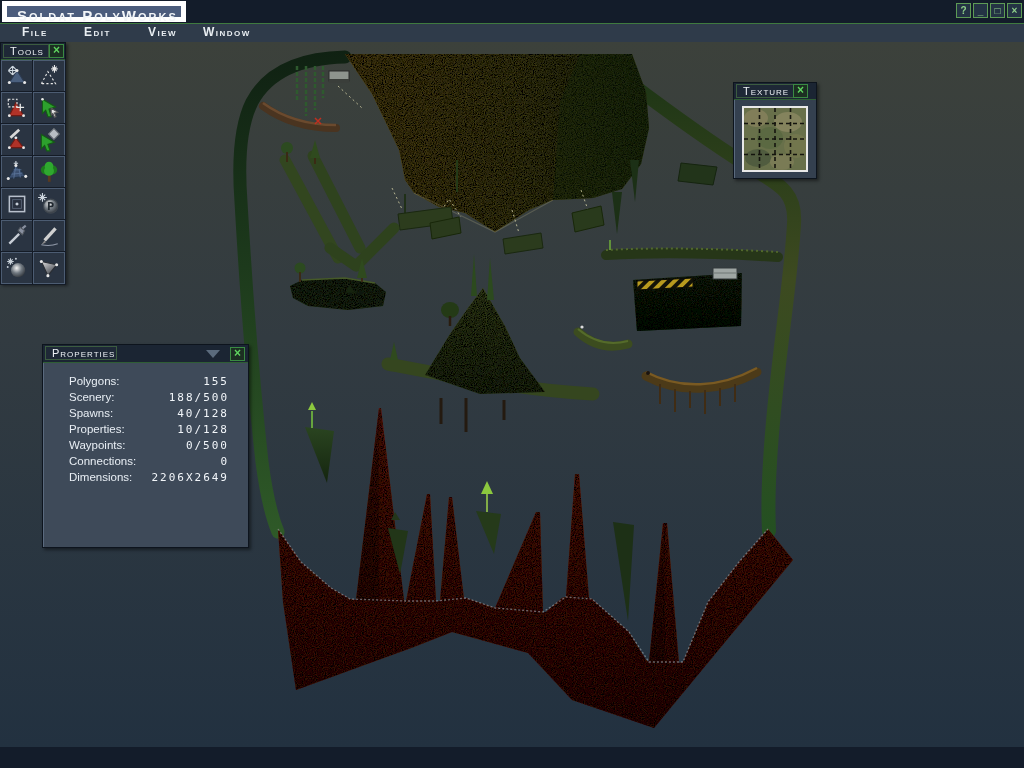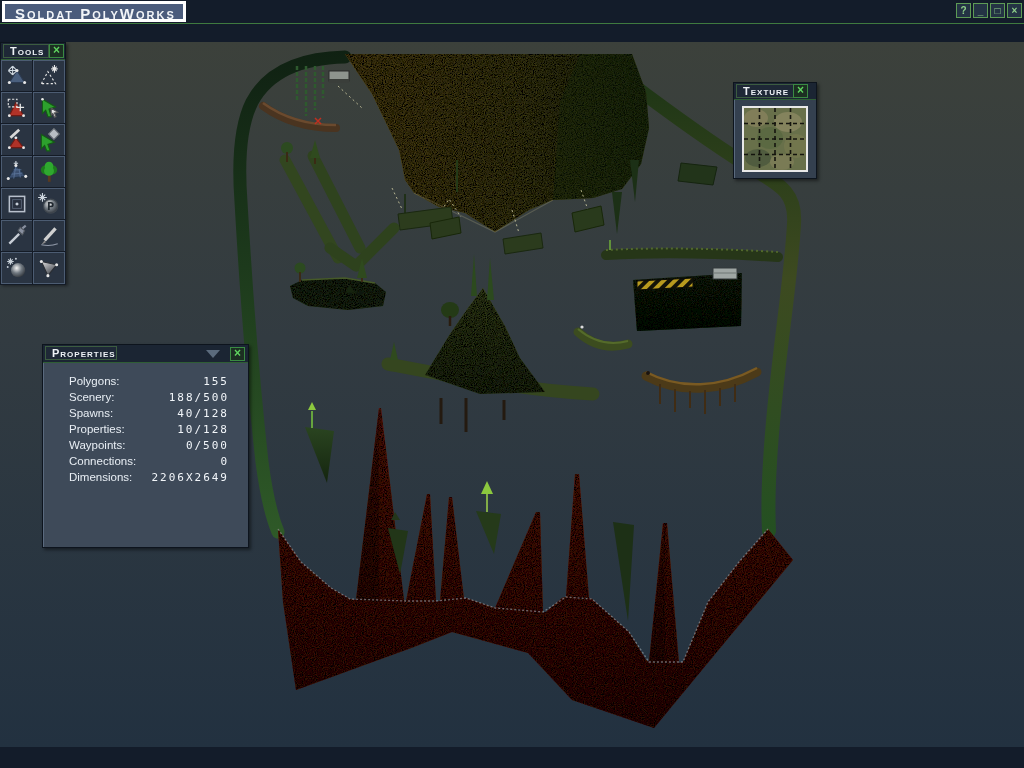--- a/index.html
+++ b/index.html
@@ -4,42 +4,42 @@
 <style>
   html,body{margin:0;padding:0;background:#000;}
   *{box-sizing:border-box;}
   .app{position:relative;width:1024px;height:768px;overflow:hidden;
        font-family:"Liberation Sans","DejaVu Sans",sans-serif;background:#131c2a;}
 
   
   .titlebar{position:absolute;left:0;top:0;width:1024px;height:24px;background:#131c2a;
             border-bottom:1px solid #3f7a3f;}
   .title-block{position:absolute;left:2px;top:1px;width:184px;height:21px;background:#4b5c7c;
-               border:3px solid #ffffff;color:#f2f5f8;font-variant:small-caps;font-weight:bold;
+               border:5px solid #ffffff;color:#f2f5f8;font-variant:small-caps;font-weight:bold;
                font-size:15px;letter-spacing:2px;line-height:19px;padding-left:10px;}
   .win-buttons{position:absolute;right:2px;top:3px;display:flex;gap:2px;}
   .win-btn{width:15px;height:15px;background:#243344;border:1px solid #5d9b55;color:#8fd08a;
            font-size:10px;font-weight:bold;text-align:center;line-height:13px;cursor:default;}
 
   
   .menubar{position:absolute;left:0;top:24px;width:1024px;height:18px;background:#2f3b4a;}
   .menu-item{position:absolute;top:1px;color:#e9eef2;font-variant:small-caps;font-weight:bold;
              font-size:12px;letter-spacing:1.5px;}
 
   
   .canvas{position:absolute;left:0;top:42px;width:1024px;height:705px;
           background:linear-gradient(#3c413b 0%,#323b41 42%,#223140 100%);}
   .map-svg{position:absolute;left:0;top:0;}
 
   
   .panel{position:absolute;background:#3e4a59;border:1px solid #0d141d;
          box-shadow:inset 1px 1px 0 #5a6a7e, 2px 2px 3px rgba(0,0,0,.45);}
   .panel-titlebar{position:relative;height:17px;background:#1b2533;border-bottom:1px solid #2f5e35;}
   .panel-title-box{position:absolute;left:2px;top:1px;height:14px;padding:0 6px;background:#1e2836;
-                   border:1px solid #3c5c40;color:#eef2f6;font-variant:small-caps;font-weight:bold;
+                   border:1px solid #3c5c40;color:#eef2f6;font-variant:small-caps;font-weight:normal;
                    font-size:11px;letter-spacing:1px;line-height:12px;}
   .panel-close{position:absolute;top:1px;width:15px;height:14px;background:#1c2f22;
                border:1px solid #3a8a42;color:#5fd45f;font-weight:bold;font-size:12px;
                line-height:11px;text-align:center;}
   .panel-drop{position:absolute;width:0;height:0;border-left:7px solid transparent;
               border-right:7px solid transparent;border-top:8px solid #5b6b7d;}
 
   
   .tools-panel{left:0;top:0;width:66px;height:242px;background:#222b38;}
   .tools-grid{display:grid;grid-template-columns:repeat(2,32px);grid-template-rows:repeat(7,32px);}
@@ -77,20 +77,26 @@
   <div class="titlebar">
     <div class="title-block">Soldat PolyWorks</div>
     <div class="win-buttons">
       <div class="win-btn">?</div>
       <div class="win-btn">_</div>
       <div class="win-btn">□</div>
       <div class="win-btn">×</div>
     </div>
   </div>
 
+  <div class="menubar">
+    <span class="menu-item" style="left:22px">File</span>
+    <span class="menu-item" style="left:84px">Edit</span>
+    <span class="menu-item" style="left:148px">View</span>
+    <span class="menu-item" style="left:203px">Window</span>
+  </div>
 
   <div class="canvas">
 
     <svg class="map-svg" width="1024" height="705" viewBox="0 0 1024 705">
       <defs>
         <filter id="grain" x="-5%" y="-5%" width="110%" height="110%">
           <feTurbulence type="fractalNoise" baseFrequency="0.9" numOctaves="2" result="n"></feTurbulence>
           <feColorMatrix in="n" type="matrix" values="0 0 0 0 0  0 0 0 0 0  0 0 0 0 0  0.55 0.55 0.55 0 0" result="na"></feColorMatrix>
           <feComposite in="na" in2="SourceAlpha" operator="in" result="nc"></feComposite>
           <feBlend in="SourceGraphic" in2="nc" mode="multiply"></feBlend>

